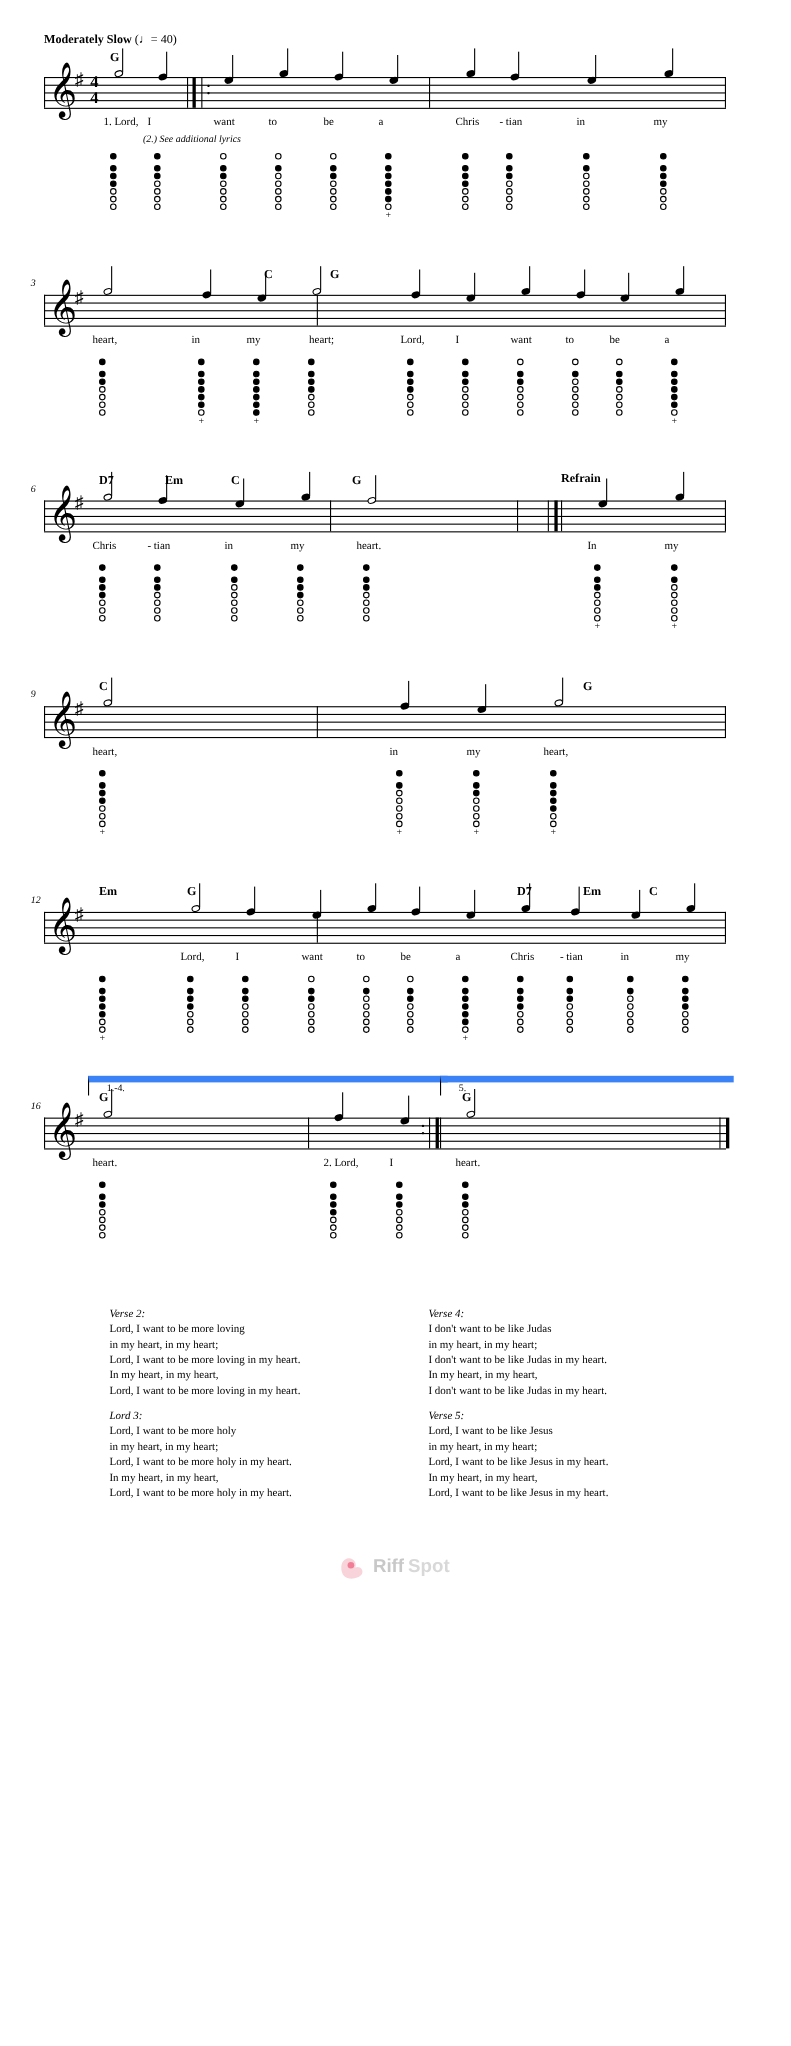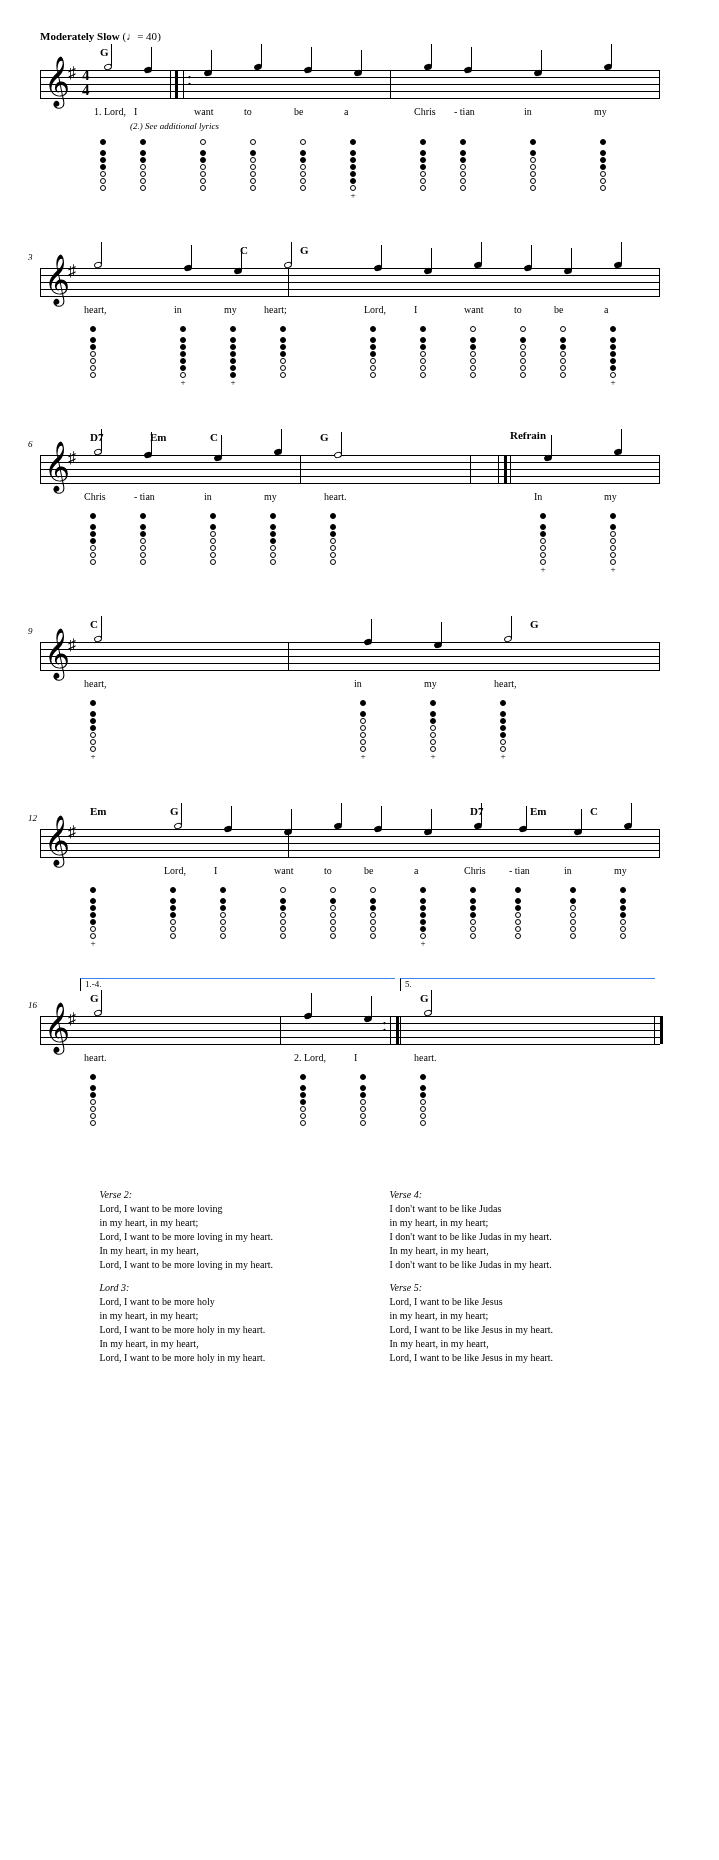--- a/index.html
+++ b/index.html
@@ -212,23 +212,23 @@
   .plus {
     font-size: 9px;
     line-height: 7px;
     height: 7px;
   }
   .ending {
     position: absolute;
     top: -14px;
     height: 12px;
     border-left: 1px solid #000;
-    border-top: 1px solid #3b82f6;
+    border-top: 6px solid #3b82f6;
     font-size: 9px;
-    padding-left: 4px;
+    padding-left: 16px;
   }
   .refrain-label {
     position: absolute;
     font-size: 11px;
     font-weight: bold;
   }
   .section-title {
     text-align: center;
     font-size: 12px;
     font-weight: bold;
@@ -468,21 +468,21 @@
           <div class="stem" style="left:491px;top:-15px"></div>
           <div class="note-head " style="left:524px;top:8px"></div>
           <div class="stem" style="left:531px;top:-12px"></div>
           <div class="note-head " style="left:574px;top:2px"></div>
           <div class="stem" style="left:581px;top:-18px"></div>
         </div>
         <div class="lyric-row" style="position:relative;width:620px">
           <span class="syl" style="position:absolute;left:44px">heart,</span>
           <span class="syl" style="position:absolute;left:134px">in</span>
           <span class="syl" style="position:absolute;left:184px">my</span>
-          <span class="syl" style="position:absolute;left:224px">heart;</span>
+          <span class="syl" style="position:absolute;left:241px">heart;</span>
           <span class="syl" style="position:absolute;left:324px">Lord,</span>
           <span class="syl" style="position:absolute;left:374px">I</span>
           <span class="syl" style="position:absolute;left:424px">want</span>
           <span class="syl" style="position:absolute;left:474px">to</span>
           <span class="syl" style="position:absolute;left:514px">be</span>
           <span class="syl" style="position:absolute;left:564px">a</span>
         </div>
         <div class="fingering-row" style="position:relative;width:620px;height:70px">
           <div style="position:absolute;left:50px">
             <div class="fingering">
@@ -1115,13 +1115,21 @@
         <div class="verse-line">I don't want to be like Judas in my heart.</div>
         <div class="verse-label">Verse 5:</div>
         <div class="verse-line">Lord, I want to be like Jesus</div>
         <div class="verse-line">in my heart, in my heart;</div>
         <div class="verse-line">Lord, I want to be like Jesus in my heart.</div>
         <div class="verse-line">In my heart, in my heart,</div>
         <div class="verse-line">Lord, I want to be like Jesus in my heart.</div>
       </div>
   </div>
 
+  <div class="logo">
+    <svg width="110" height="36" viewBox="0 0 110 36">
+      <path d="M8 28 C4 24 4 14 10 12 C16 10 20 16 18 20 C22 18 26 22 24 26 C22 30 12 32 8 28 Z" fill="#f7cdd4" opacity="0.85"></path>
+      <circle cx="14" cy="18" r="3" fill="#ed5a7a" opacity="0.7"></circle>
+      <text x="34" y="24" font-family="Arial" font-weight="bold" font-size="17" fill="#c8c8c8">Riff</text>
+      <text x="66" y="24" font-family="Arial" font-weight="bold" font-size="17" fill="#d8d8d8">Spot</text>
+    </svg>
+  </div>
 </div>
 
 </body></html>

